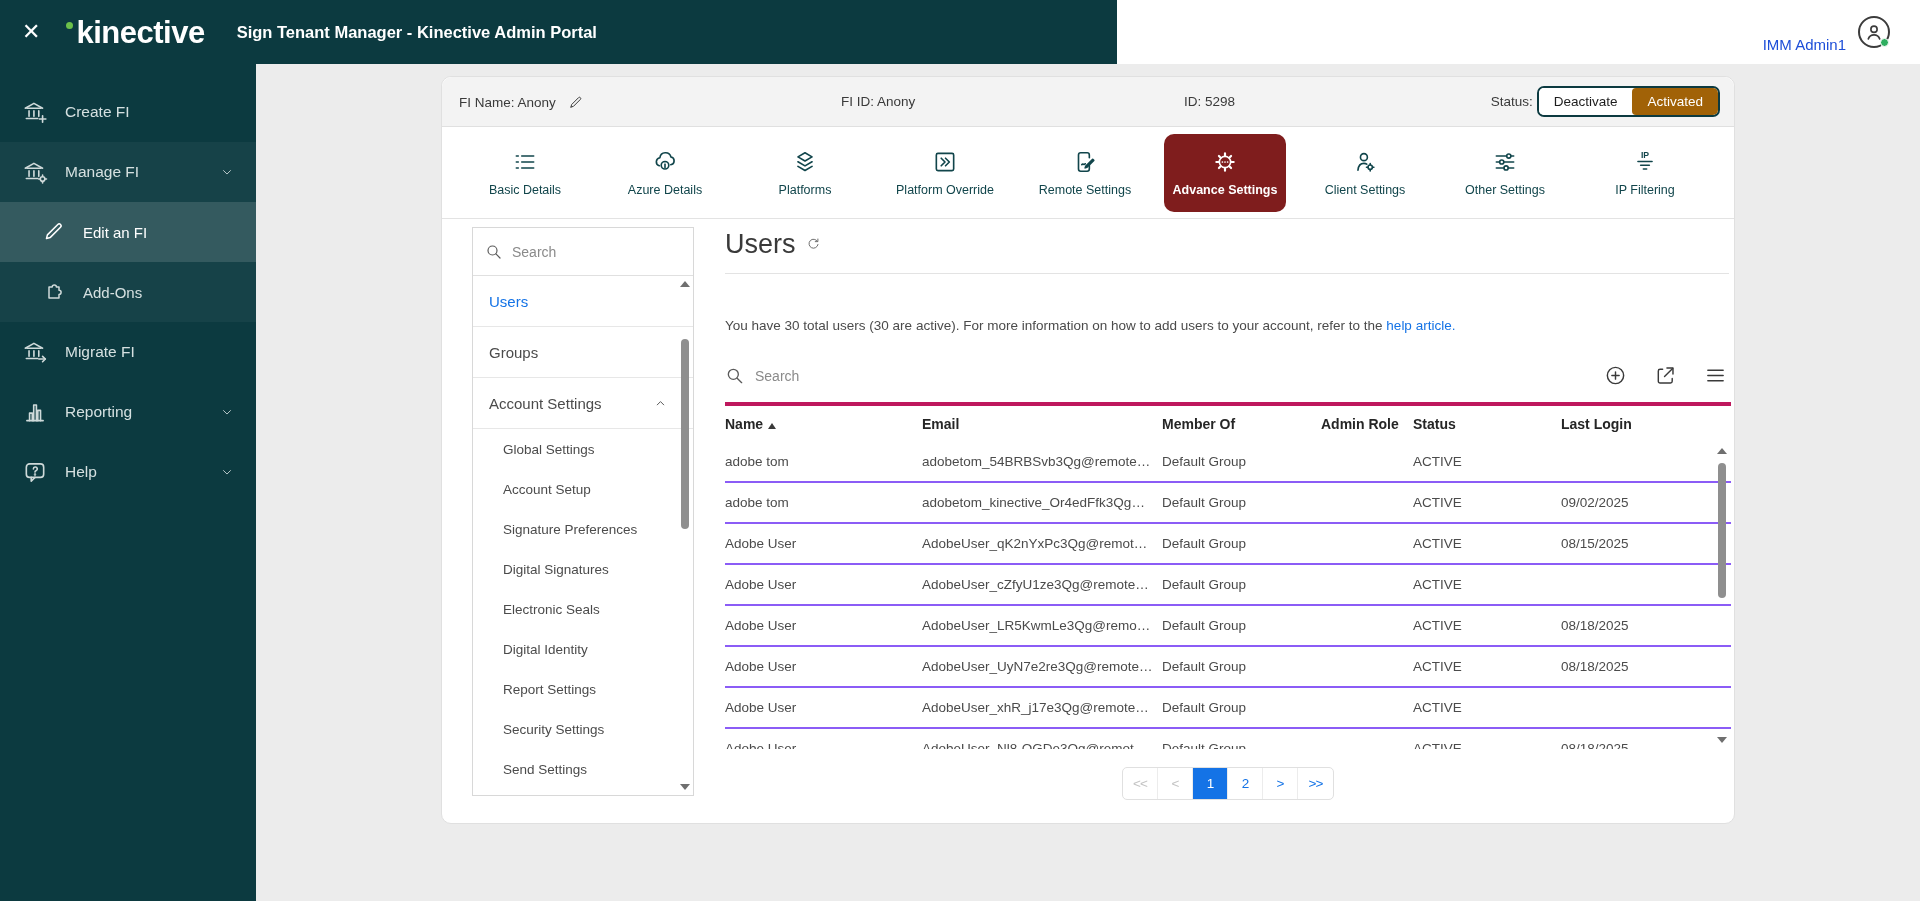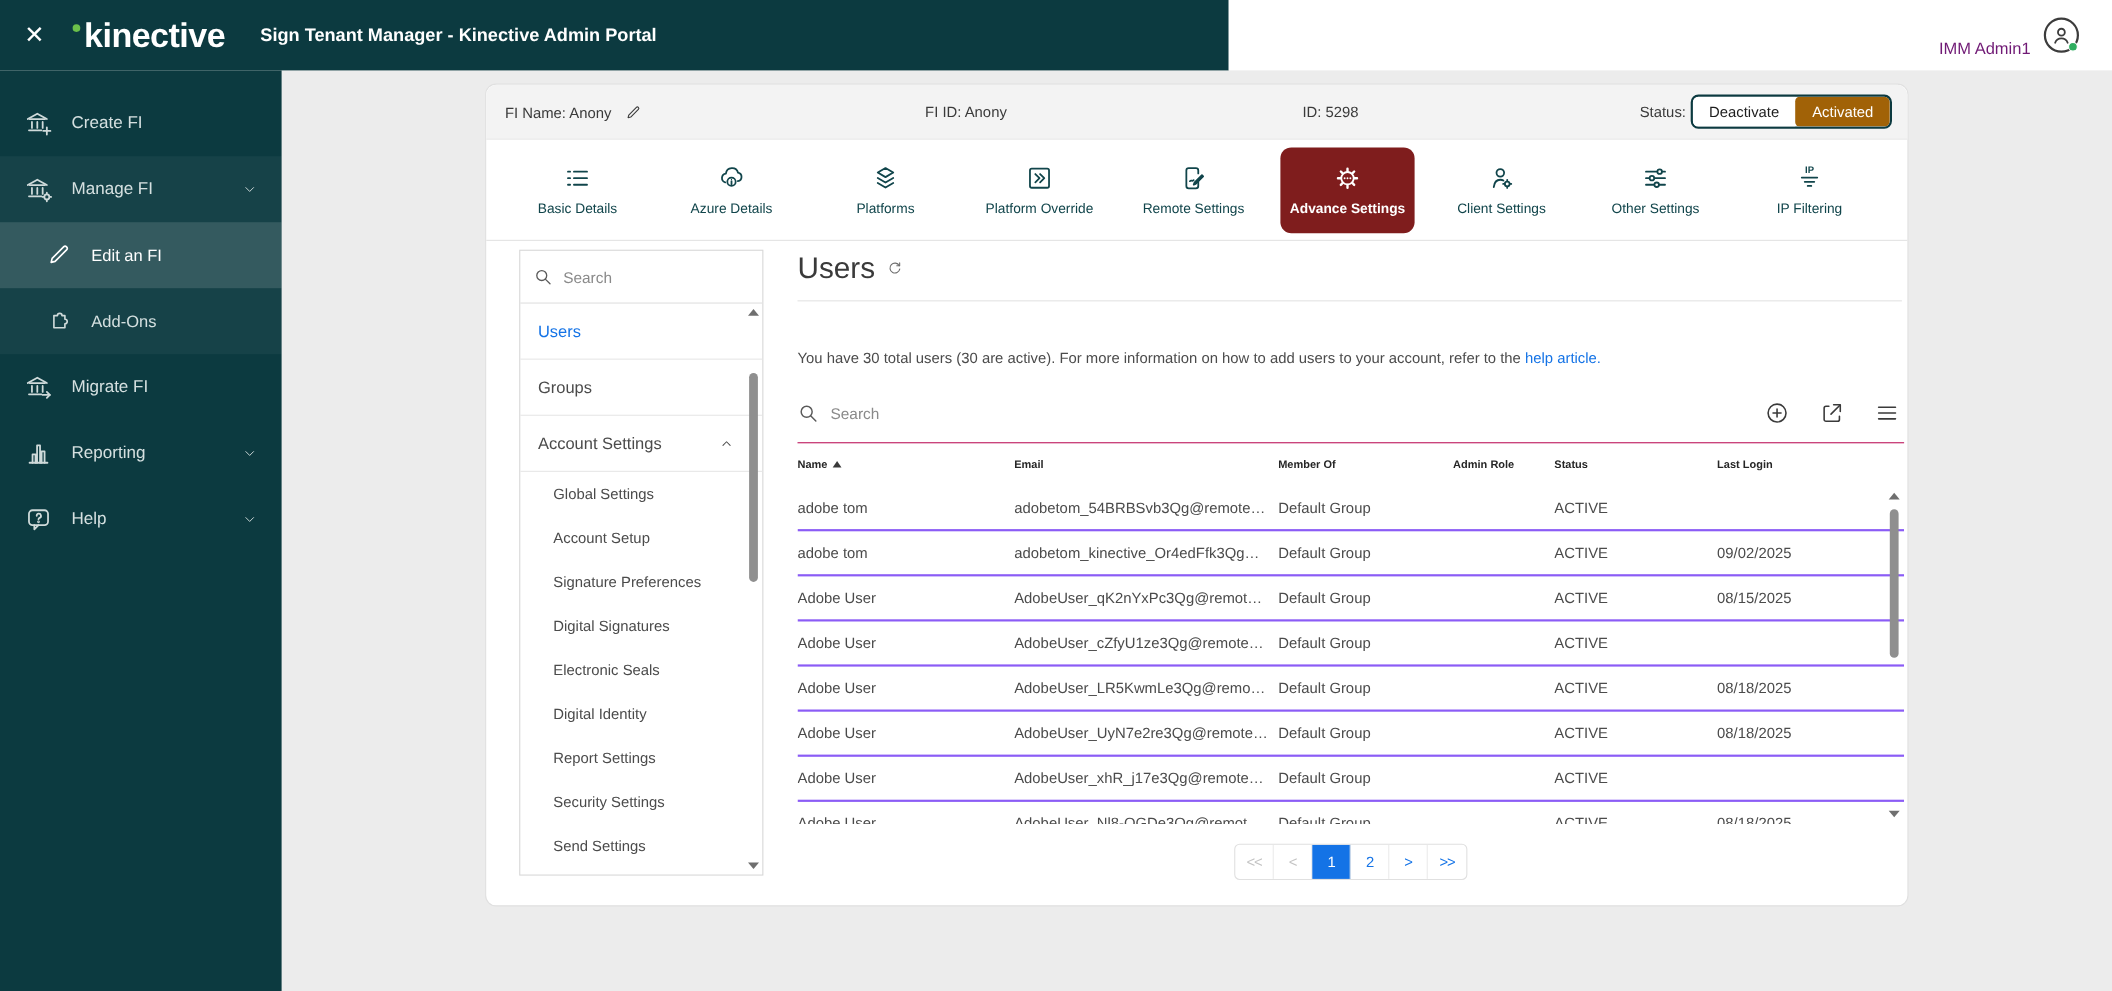--- a/index.html
+++ b/index.html
@@ -15,21 +15,21 @@
 
   
   .header { position:absolute; top:0; left:0; width:1920px; height:64px; display:flex; z-index:5; }
   .header-dark { width:1117px; background:#0c3a40; display:flex; align-items:center; }
   .header-light { flex:1; background:#ffffff; display:flex; align-items:center; justify-content:flex-end; padding-right:30px; gap:12px; }
   .close-x { color:#fff; font-size:22px; font-weight:300; margin-left:22px; cursor:pointer; line-height:1; }
   .logo { display:flex; align-items:flex-start; margin-left:26px; position:relative; }
   .logo-text { color:#fff; font-size:31px; font-weight:600; letter-spacing:-0.5px; line-height:1; }
   .logo-dot { width:7px; height:7px; border-radius:50%; background:#6cc04a; margin-top:5px; margin-right:3px; }
   .app-title { color:#fff; font-size:16.5px; font-weight:bold; margin-left:32px; }
-  .username { font-size:15px; color:#701a75;margin-top:24px; }
+  .username { font-size:15px; color:#1d4ed8;margin-top:24px; }
   .avatar { width:32px; height:32px; border:2px solid #3c3c3c; border-radius:50%; position:relative; display:flex; align-items:center; justify-content:center; cursor:pointer; background:#fff; }
   .avatar .dot { position:absolute; right:-1px; bottom:-1px; width:9px; height:9px; background:#2fae60; border:1.5px solid #fff; border-radius:50%; }
 
   
   .sidebar { position:absolute; top:64px; left:0; bottom:0; width:256px; background:#0c3a40; padding-top:18px; }
   .nav-item { height:60px; display:flex; align-items:center; padding:0 22px; color:#d5e0e0; font-size:15.5px; gap:17px; cursor:pointer; }
   .nav-item .chev { margin-left:auto; }
   .nav-group { background:rgba(255,255,255,0.045); }
   .nav-item.selected { background:rgba(255,255,255,0.13); color:#fff; }
   .nav-item.child { padding-left:42px; gap:15px; font-size:15px; }
@@ -95,21 +95,21 @@
   .up-info { margin-top:44px; font-size:13.5px; color:#4b4b4b; }
   .up-info a { color:#1473e6; text-decoration:none; cursor:pointer; }
   .toolbar { margin-top:31px; display:flex; align-items:center; }
   .tb-search { display:flex; align-items:center; gap:10px; flex:1; }
   .tb-search input { border:none; outline:none; font-size:14px; width:320px; color:#333; font-family:"Liberation Sans",sans-serif; background:transparent; }
   .tb-search input::placeholder { color:#8a8a8a; }
   .tb-icons { display:flex; align-items:center; gap:27px; margin-right:4px; }
   .tb-icons svg { stroke:#3a3a3a; fill:none; stroke-width:1.5; stroke-linecap:round; stroke-linejoin:round; cursor:pointer; }
 
   .table { margin-top:15px; position:relative; }
-  .thead { display:flex; align-items:center; height:40px; border-top:1px solid #be185d; font-size:10px; font-weight:bold; color:#262626; }
+  .thead { display:flex; align-items:center; height:40px; border-top:4px solid #be185d; font-size:14px; font-weight:bold; color:#262626; }
   .th, .td { padding-right:8px; overflow:hidden; white-space:nowrap; text-overflow:ellipsis; }
   .col-name{width:197px;} .col-email{width:240px;} .col-member{width:159px;}
   .col-admin{width:92px;} .col-status{width:148px;} .col-last{width:170px;}
   .sort-asc { display:inline-block; width:0; height:0; border-left:4px solid transparent; border-right:4px solid transparent; border-bottom:6px solid #3a3a3a; margin-left:5px; }
   .tbody { height:307px; overflow:hidden; position:relative; }
   .tr { display:flex; align-items:center; height:41px; border-bottom:2px solid #8b5cf6; font-size:13.5px; color:#4b4b4b; cursor:pointer; }
   .tbl-scroll { right:2px; top:42px; height:303px; }
   .tbl-scroll .arr.down { position:absolute; bottom:0; }
 
   .pager-row { display:flex; justify-content:center; margin-top:18px; }

